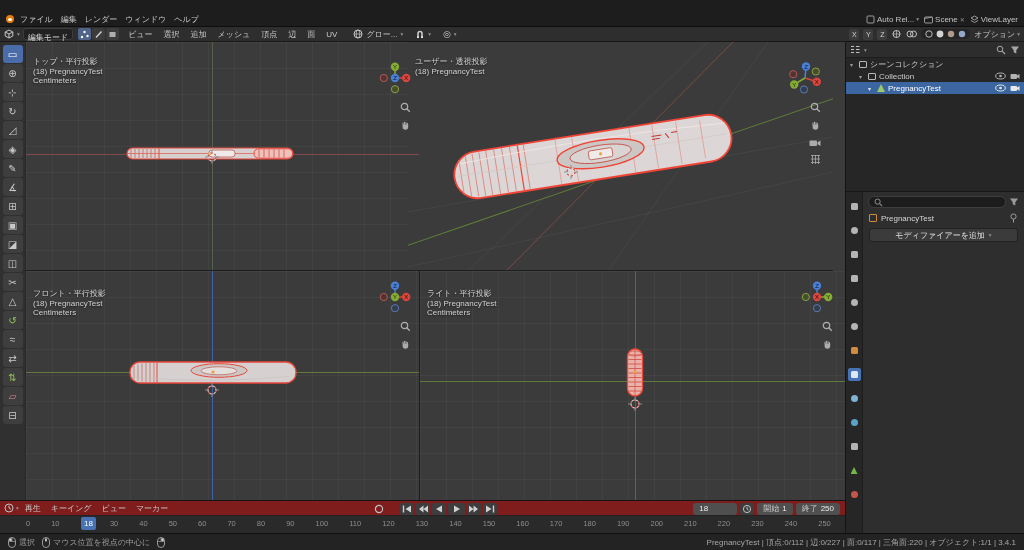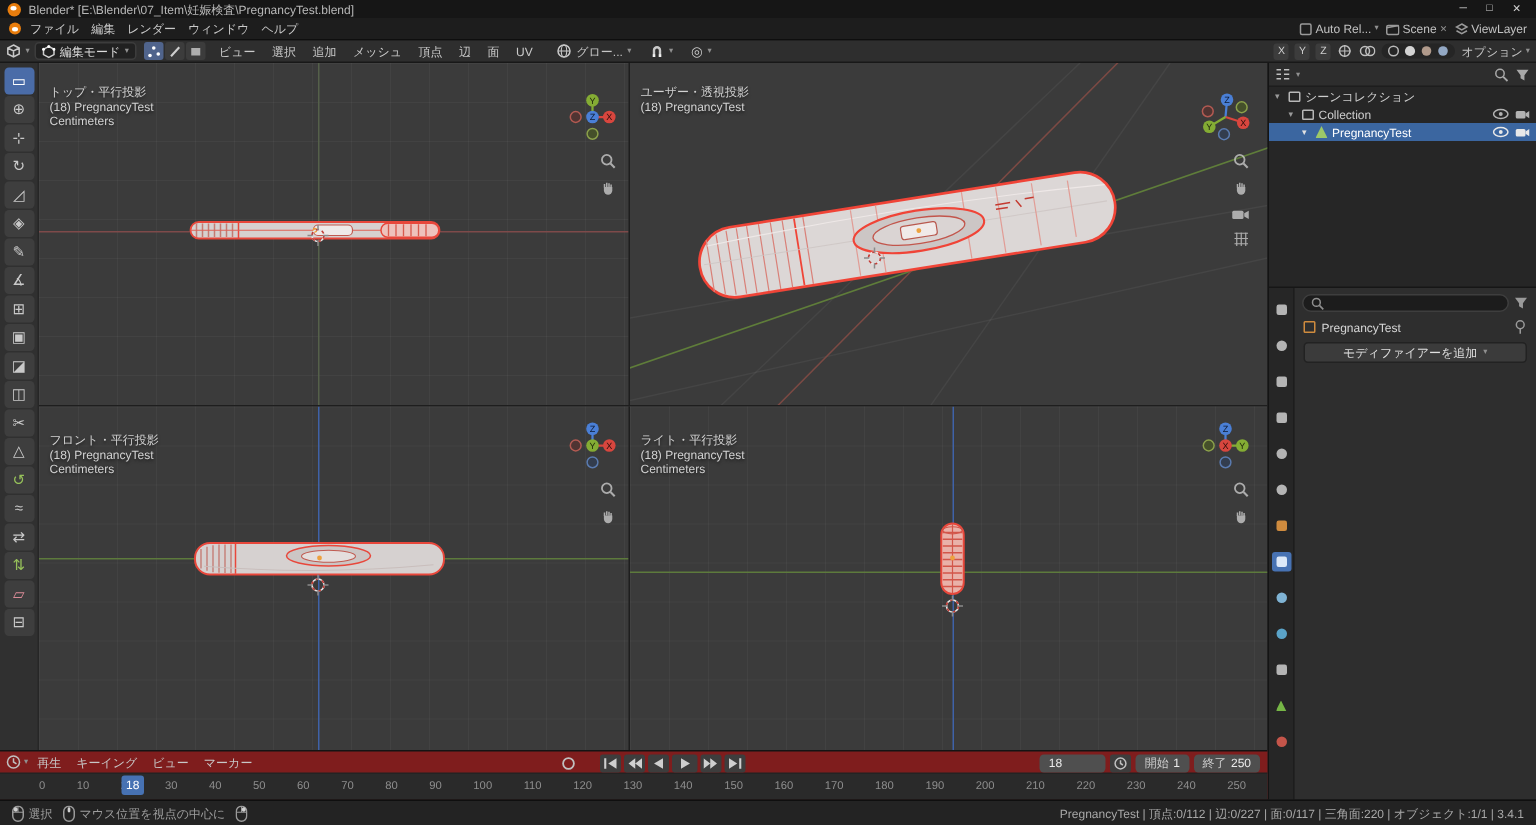--- a/index.html
+++ b/index.html
@@ -20,21 +20,21 @@
   .ws-tabs { display:flex; margin-left:5px; font-size:7.5px; }
   .ws-tab { padding:0 4px; line-height:15px; color:#ababab; border-right:1px solid #242424; }
   .ws-tab.active { background:#3a3a3a; color:#ebebeb; }
   .mb-right { margin-left:auto; display:flex; align-items:center; gap:5px; padding-right:2px; }
   .mb-chip { display:flex; align-items:center; gap:2px; color:#c2c2c2; }
   .dd { font-size:5.5px; color:#909090; }
   .xbtn { font-size:6px; color:#8f8f8f; }
 
   
   .toolheader { position:absolute; top:27px; left:0; right:0; height:15px; background:#2e2e2e; border-bottom:1px solid #181818; display:flex; align-items:center; gap:3px; padding:0 4px; font-size:8px; }
-  .mode-select { display:flex; align-items:center; gap:3px; background:#212121; border:1px solid #3c3c3c; border-radius:3px; height:12px; padding:0 4px; color:#dcdcdc; }
+  .mode-select { display:flex; align-items:center; gap:3px; background:#212121; border:1px solid #3c3c3c; border-radius:3px; height:12px; padding:0 4px; color:#dcdcdc;flex-direction:column; }
   .sel-modes { display:flex; gap:1px; margin:0 2px; }
   .sel-mode { width:13px; height:12px; background:#3c3c3c; display:flex; align-items:center; justify-content:center; border-radius:2px; }
   .sel-mode.active { background:#50648c; }
   .th-menu { padding:0 4px; color:#cacaca; }
   .th-group { display:flex; align-items:center; gap:3px; margin-left:9px; }
   .th-right { margin-left:auto; display:flex; align-items:center; gap:4px; }
   .mini-btn { min-width:10px; height:11px; padding:0 2px; background:#3c3c3c; border-radius:2px; display:flex; align-items:center; justify-content:center; font-size:7px; color:#cfcfcf; }
   .shade-circles { display:flex; gap:3px; align-items:center; background:#252525; border-radius:7px; padding:1px 4px; }
   .prop-glyph { font-size:9px; color:#c9c9c9; line-height:1; }
 
@@ -43,21 +43,21 @@
   .left-toolbar { position:absolute; left:0; top:0; width:26px; height:100%; background:#303030; border-right:1px solid #262626; display:flex; flex-direction:column; align-items:center; gap:1px; padding-top:3px; z-index:6; }
   .tool-btn { width:20px; height:18px; border-radius:3px; background:#3e3e3e; color:#c9c9c9; font-size:10px; display:flex; align-items:center; justify-content:center; flex:0 0 auto; }
   .tool-btn.active { background:#4a6ca8; color:#fff; }
   .tool-btn.green { color:#96c05a; }
   .tool-btn.pink { color:#d98a96; }
 
   .viewport { position:absolute; left:26px; top:0; width:819px; height:458px; }
   .quad { position:absolute; overflow:hidden; background:#3b3b3b; }
   .quad.ortho { background-image:linear-gradient(rgba(255,255,255,0.035) 1px, transparent 1px),linear-gradient(90deg, rgba(255,255,255,0.035) 1px, transparent 1px); background-size:26px 26px; }
   .q-tl { left:0; top:0; width:394px; height:229px; border-right:1px solid #1e1e1e; border-bottom:1px solid #1e1e1e; }
-  .q-tr { left:394px; top:0; width:425px; height:229px; border-bottom:1px solid #1e1e1e; }
+  .q-tr { left:382px; top:0; width:425px; height:229px; border-bottom:1px solid #1e1e1e; }
   .q-bl { left:0; top:229px; width:394px; height:229px; border-right:1px solid #1e1e1e; }
   .q-br { left:394px; top:229px; width:425px; height:229px; }
   .vp-label { position:absolute; left:7px; font-size:8px; line-height:9.5px; color:#d2d2d2; text-shadow:0 1px 2px rgba(0,0,0,0.5); z-index:3; }
   .q-tl .vp-label, .q-tr .vp-label { top:15px; }
   .q-bl .vp-label, .q-br .vp-label { top:18px; }
   .axis-h { position:absolute; left:0; right:0; height:1px; z-index:1; }
   .axis-v { position:absolute; top:0; bottom:0; width:1px; z-index:1; }
   .gizmo { position:absolute; z-index:4; }
   .vp-icon { position:absolute; z-index:4; opacity:0.8; }
   .obj-svg { position:absolute; inset:0; z-index:2; }
@@ -104,29 +104,20 @@
   
   .statusbar { position:absolute; top:533px; left:0; right:0; height:17px; background:#232323; border-top:1px solid #0f0f0f; display:flex; align-items:center; gap:7px; padding:0 8px; font-size:8px; color:#9e9e9e; }
   .sb-group { display:flex; align-items:center; gap:3px; }
   .sb-right { margin-left:auto; color:#a8a8a8; }
 </style>
 </head>
 <body>
 
 <div class="app">
 
-  <div class="titlebar">
-    <span class="blender-logo"></span>
-    <span>Blender* [E:\Blender\07_Item\妊娠検査\PregnancyTest.blend]</span>
-    <div class="win-controls">
-      <span>─</span>
-      <span>□</span>
-      <span>✕</span>
-    </div>
-  </div>
 
   <div class="menubar">
     <span class="blender-logo" style="width:8px;height:8px;margin:0 2px;"></span>
     <span class="menu-item">ファイル</span>
     <span class="menu-item">編集</span>
     <span class="menu-item">レンダー</span>
     <span class="menu-item">ウィンドウ</span>
     <span class="menu-item">ヘルプ</span>
     <div class="mb-right">
       <div class="mb-chip">

